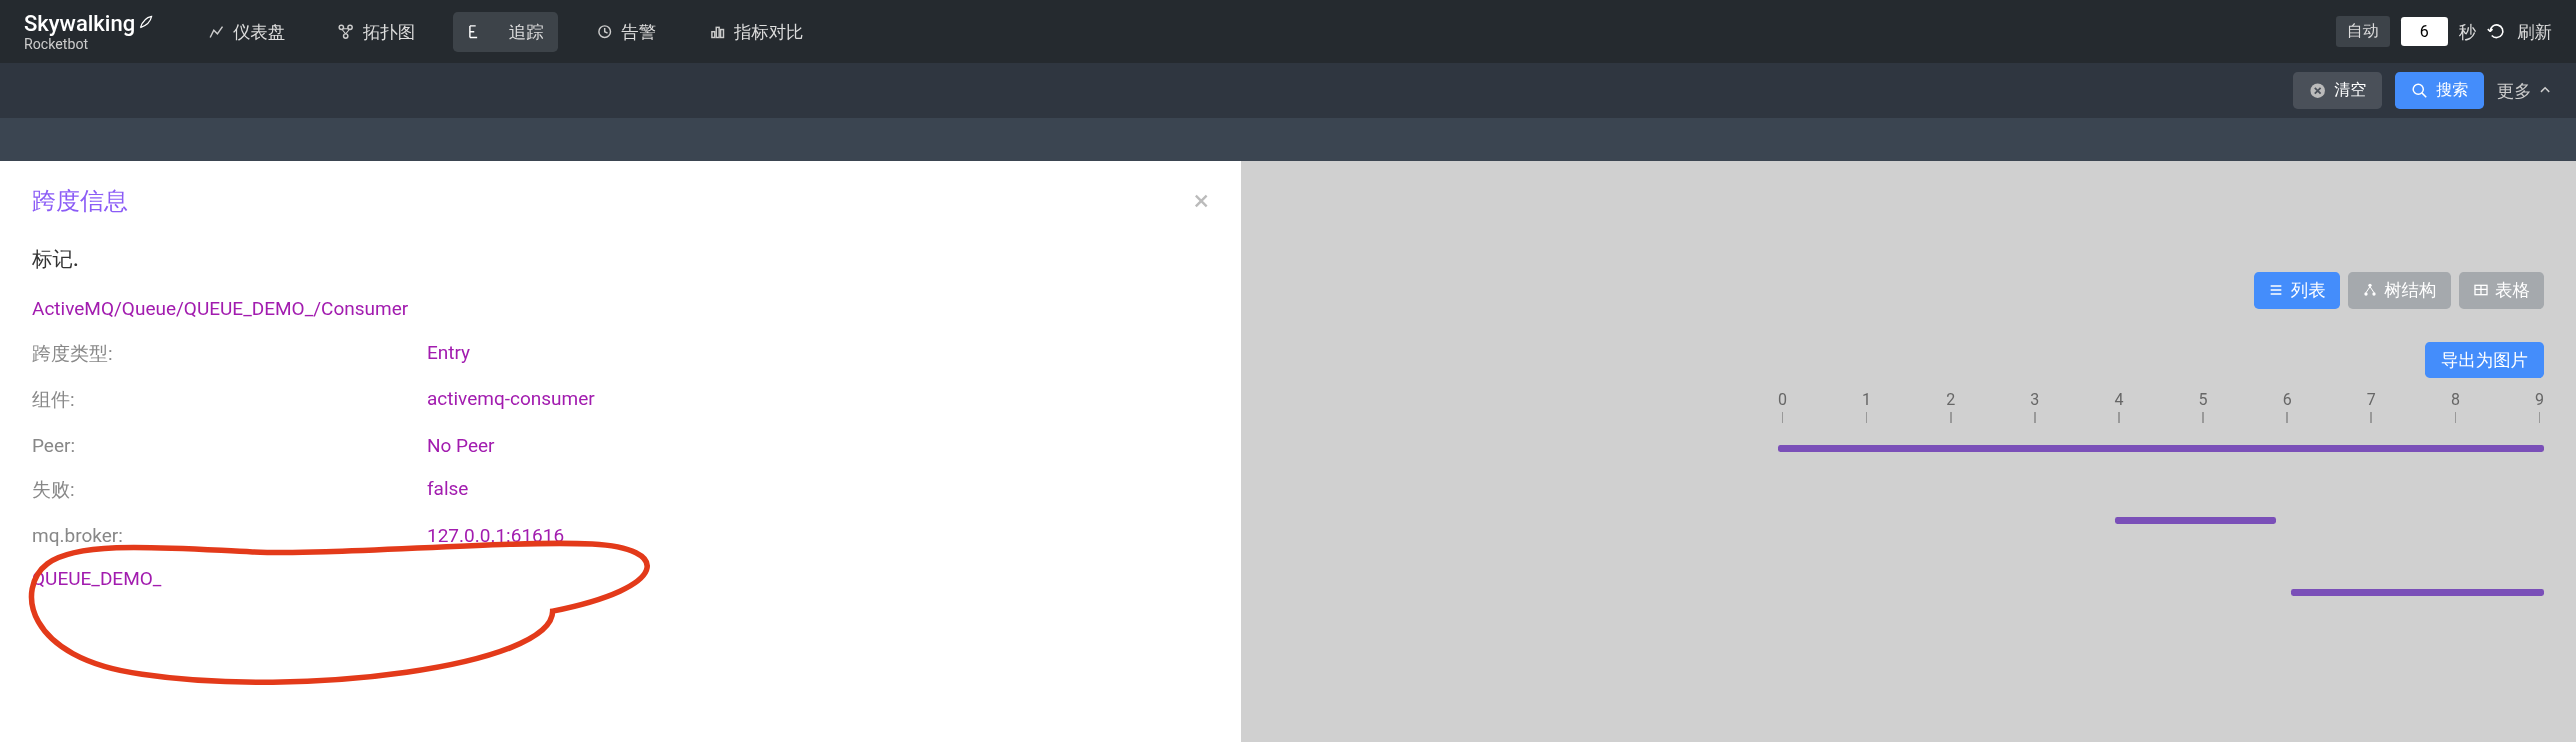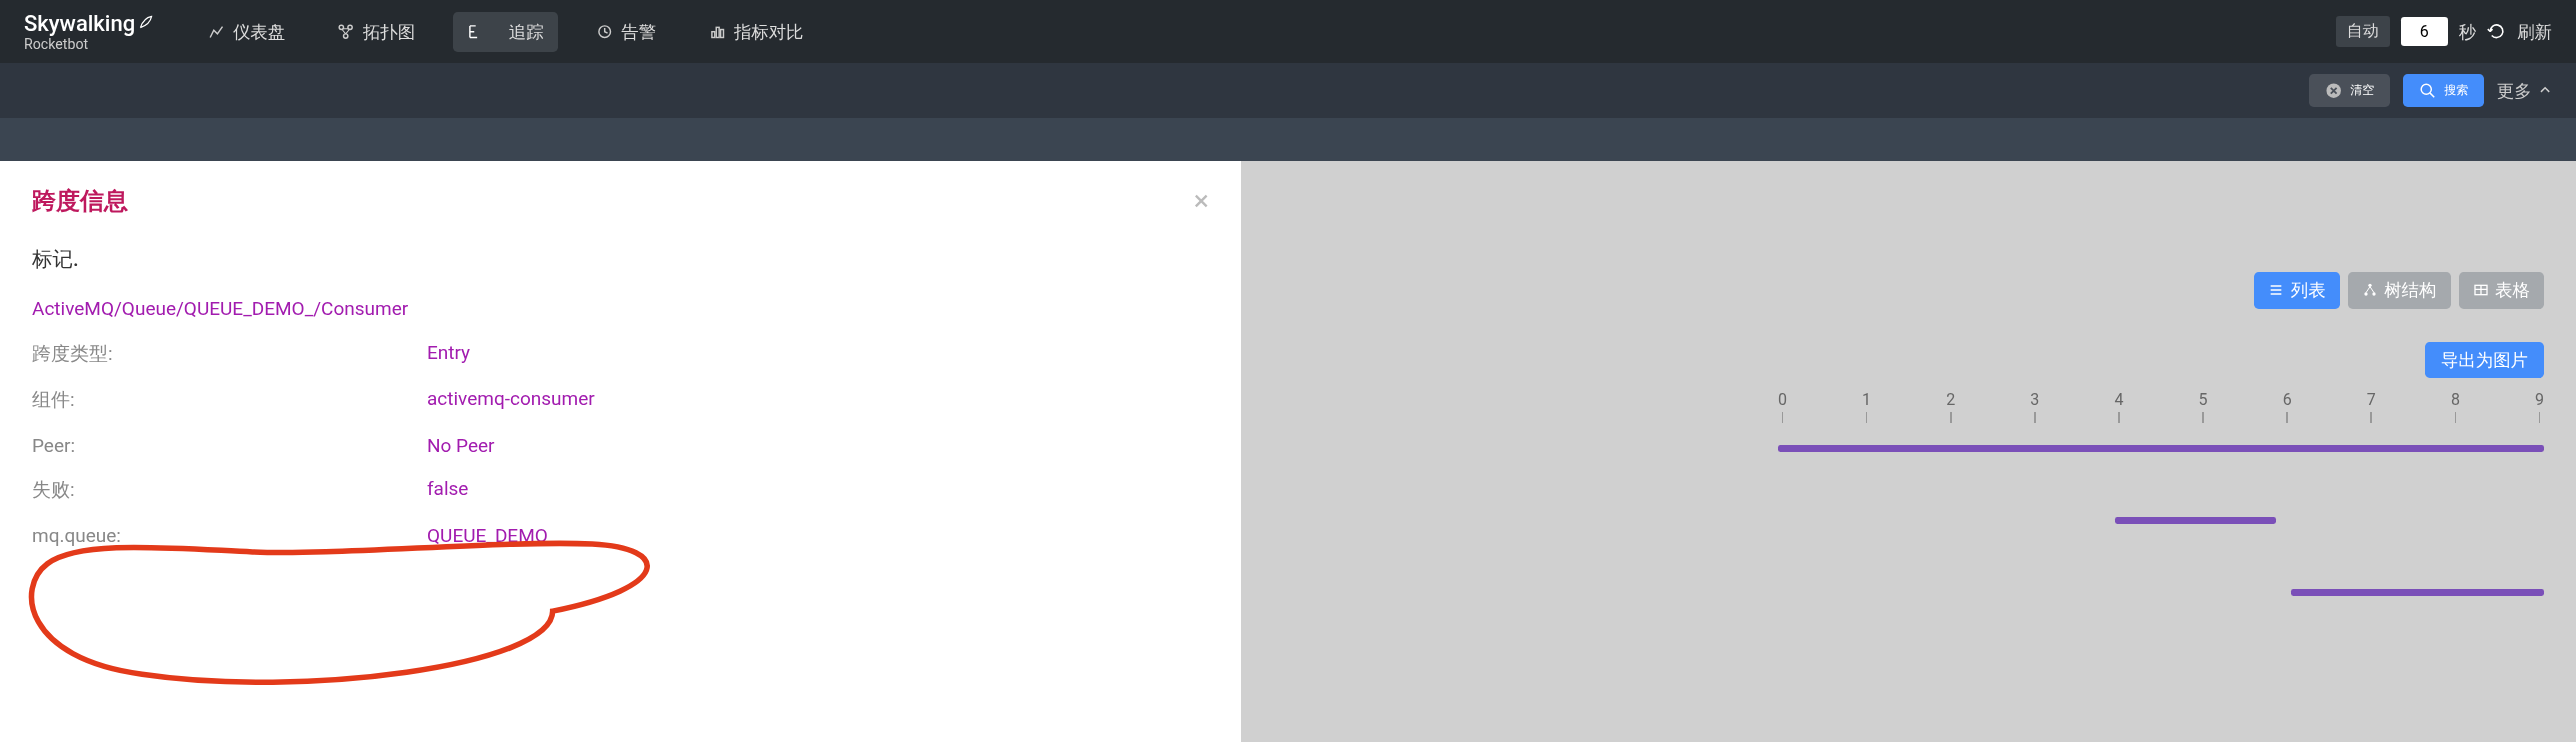--- a/index.html
+++ b/index.html
@@ -12,32 +12,32 @@
     .logo-sub { font-size: 14.2px; color: #ccc; }
     .nav { display: flex; gap: 24px; }
     .nav-item { display: flex; align-items: center; gap: 8px; padding: 8px 14.2px; border-radius: 4.7px; cursor: pointer; font-size: 17.4px; }
     .nav-item.active { background: #3d4349; gap: 24px; }
     .nav-item svg { width: 17.4px; height: 17.4px; }
     .header-right { margin-left: auto; display: flex; align-items: center; gap: 11px; font-size: 17.4px; }
     .refresh-input { width: 47px; height: 28.4px; background: #fff; color: #000; text-align: center; font-size: 16px; border: none; border-radius: 3.2px; }
     .refresh-mode { background: #3d4349; padding: 4.7px 11px; border-radius: 3.2px; font-size: 16px; }
 
     .toolbar { background: #2f3640; height: 55px; display: flex; align-items: center; padding: 0 24px; justify-content: flex-end; gap: 12.6px; }
-    .btn { display: flex; align-items: center; gap: 8px; padding: 8px 16px; border-radius: 4.7px; font-size: 12px; cursor: pointer; border: none; color: #fff; }
+    .btn { display: flex; align-items: center; gap: 8px; padding: 8px 16px; border-radius: 4.7px; font-size: 16px; cursor: pointer; border: none; color: #fff; }
     .btn-clear { background: #4a5059; }
     .btn-search { background: #448dfb; }
     .btn-more { color: #ccc; font-size: 17.4px; display: flex; align-items: center; gap: 6.3px; }
 
     .subbar { background: #3b4551; height: 43px; }
 
     .main { position: relative; background: #d0d0d0; height: 581px; }
 
     .modal { position: absolute; left: 0; top: 0; width: 1241px; height: 581px; background: #fff; padding: 24px 32px; }
     .modal-header { display: flex; justify-content: space-between; align-items: center; margin-bottom: 28.4px; }
-    .modal-title { font-size: 24px; font-weight: 700; color: #be185d; }
+    .modal-title { font-size: 24px; font-weight: 400; color: #8b5cf6; }
     .modal-close { font-size: 28.4px; color: #bbb; cursor: pointer; line-height: 1; }
     .modal-subtitle { font-size: 20.5px; font-weight: 500; color: #333; margin-bottom: 24px; }
     .detail-row { display: flex; margin-bottom: 20.5px; font-size: 19px; }
     .detail-label { width: 395px; color: #888; }
     .detail-value { color: #a21caf; }
 
     .annotation { position: absolute; left: 0px; top: 379px; width: 679px; height: 158px; pointer-events: none; }
 
     .right-panel { position: absolute; right: 32px; top: 111px; }
     .view-toggles { display: flex; gap: 8px; justify-content: flex-end; margin-bottom: 33px; }
@@ -162,21 +162,24 @@
         </div>
         <div class="detail-row">
           <div class="detail-label">Peer:</div>
           <div class="detail-value">No Peer</div>
         </div>
         <div class="detail-row">
           <div class="detail-label">失败:</div>
           <div class="detail-value">false</div>
         </div>
         <div class="detail-row">
-          <div class="detail-label">mq.queue:</div>
+          <div class="detail-label">mq.broker:</div>
+          <div class="detail-value">127.0.0.1:61616</div>
+        </div>
+        <div class="detail-row">
           <div class="detail-value">QUEUE_DEMO_</div>
         </div>
       </div>
 
     <svg class="annotation" viewBox="0 0 860 200">
       <path d="M 60 30 C 20 60, 30 150, 180 170 C 380 200, 700 160, 700 90 C 850 60, 850 10, 750 5 C 640 0, 420 20, 320 15 C 210 10, 100 0, 60 30 Z" fill="none" stroke="#e33a1a" stroke-width="7" stroke-linecap="round"></path>
     </svg>
   </div>
 
   <div class="right-panel">

